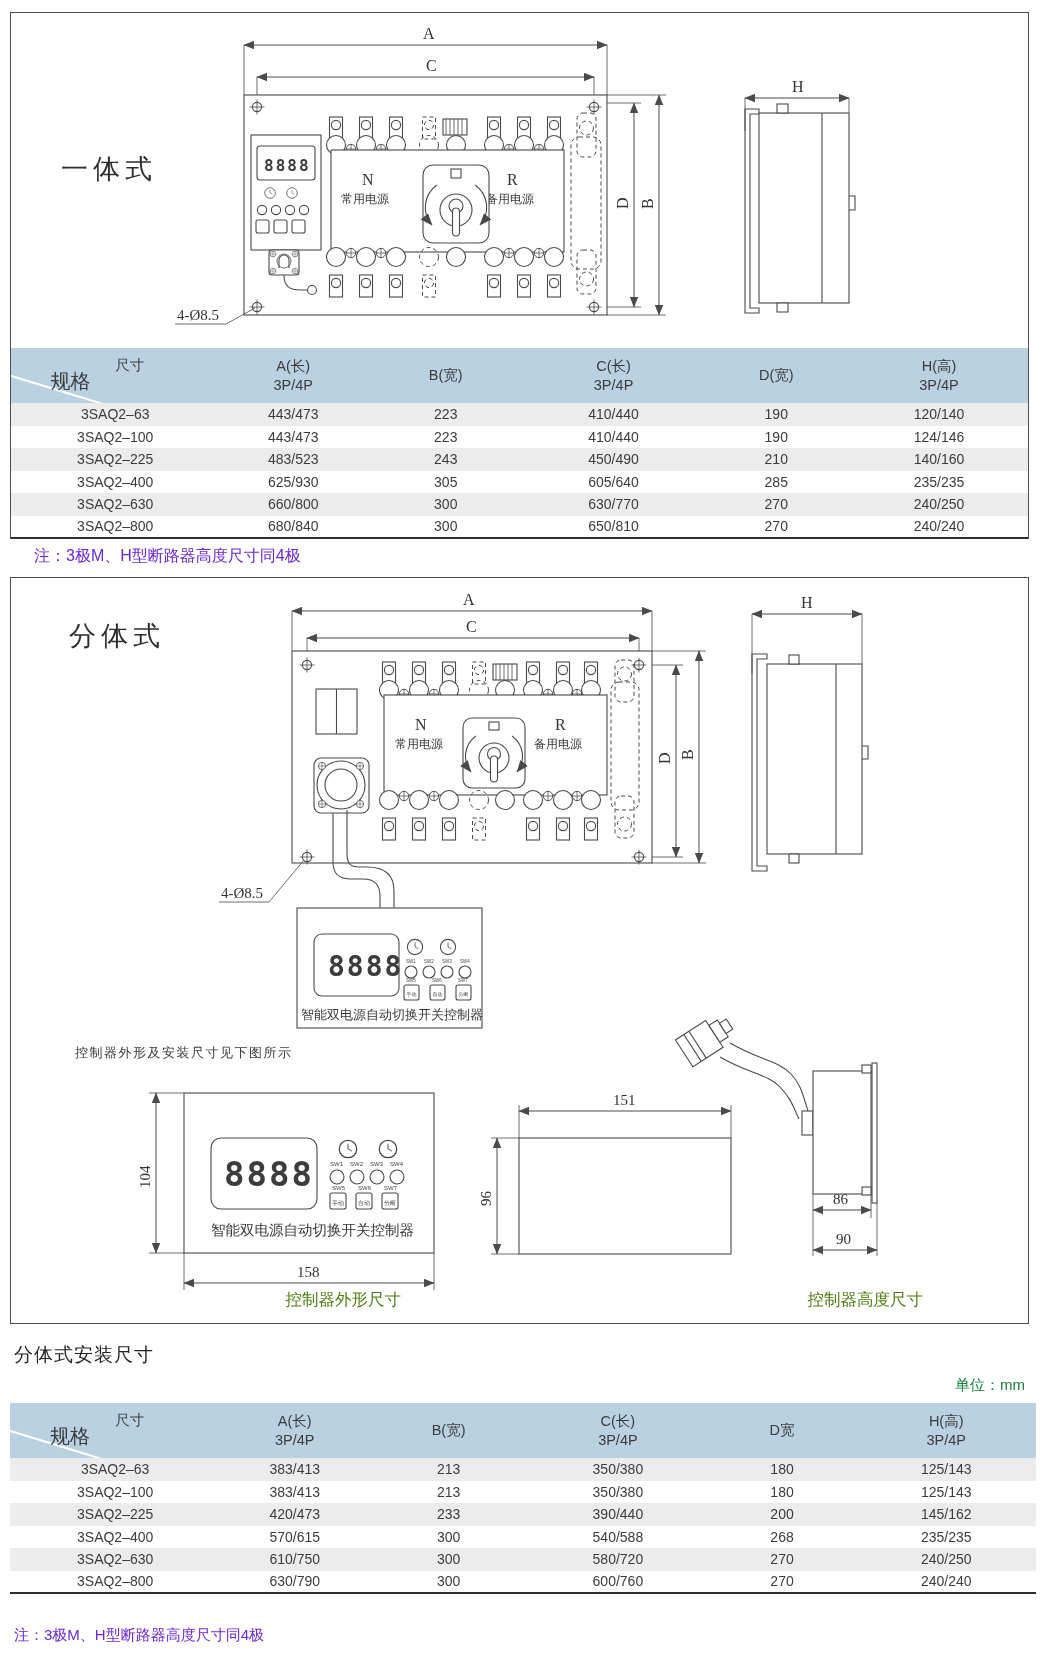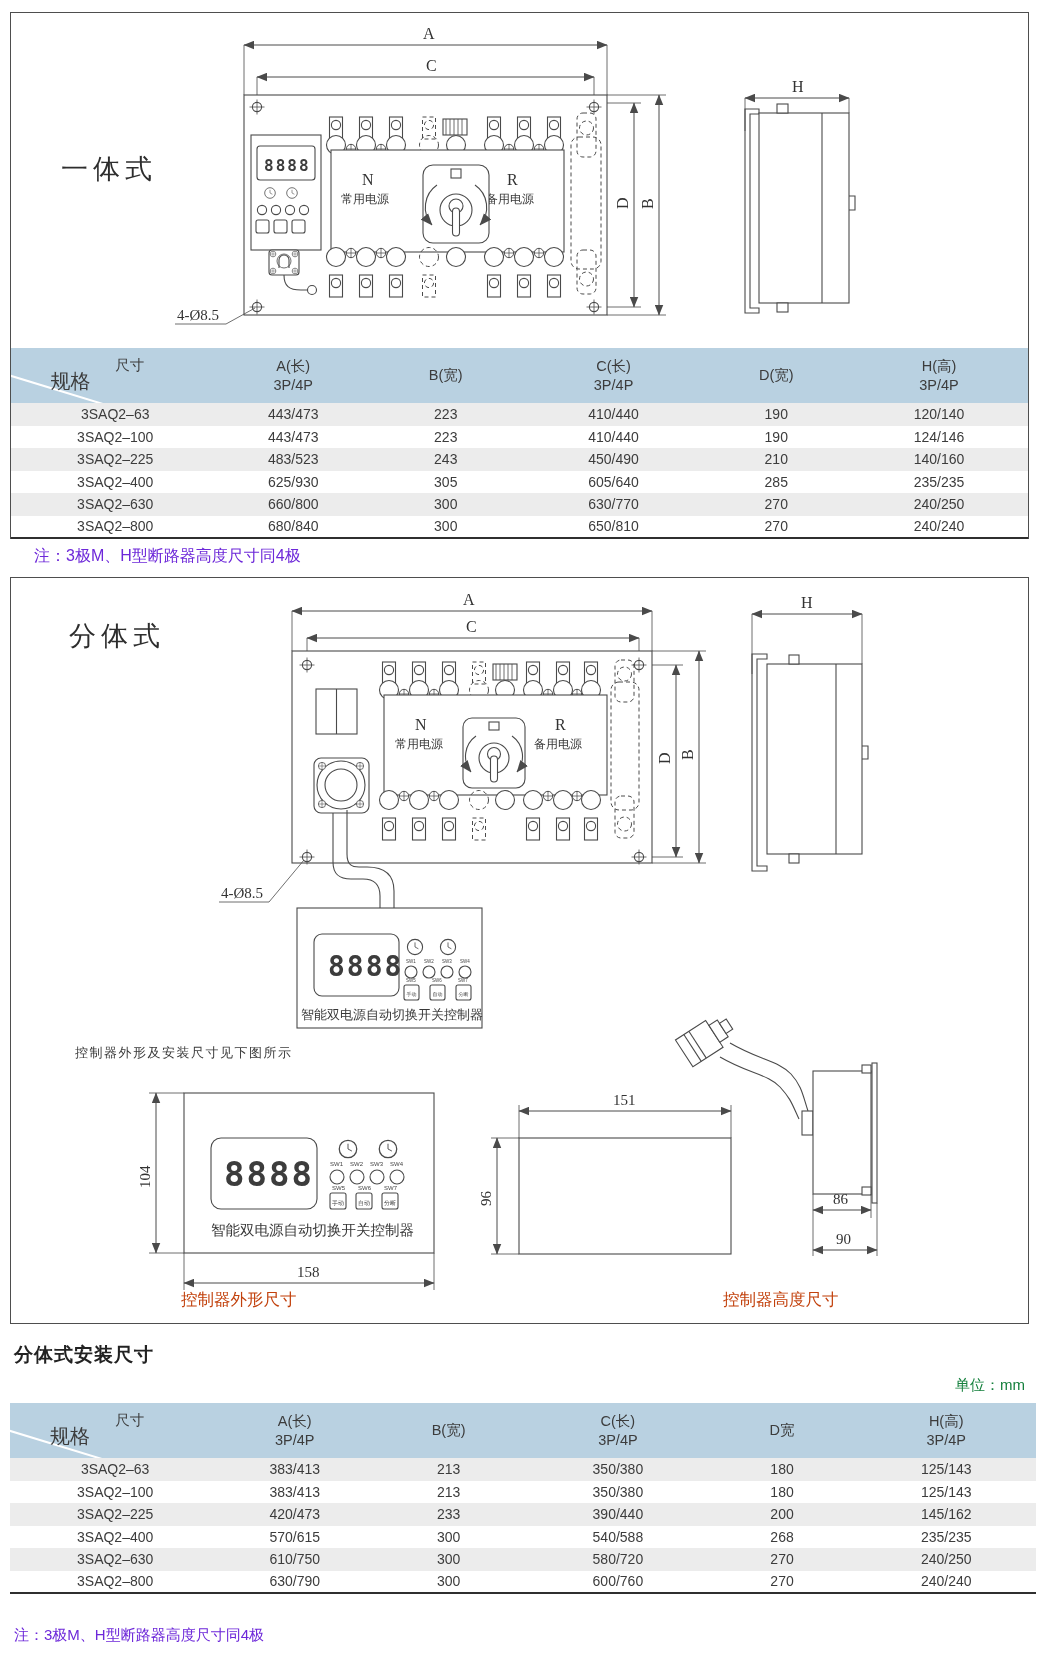--- a/index.html
+++ b/index.html
@@ -3,23 +3,23 @@
 <meta charset="utf-8">
 <style>
   html,body{margin:0;padding:0;background:#fff}
   #page{position:relative;width:1046px;height:1665px;background:#fff;overflow:hidden;
         font-family:"Liberation Sans",sans-serif;color:#3a3a3a}
   .box{position:absolute;border:1.6px solid #4e4e4e;background:#fff;box-sizing:border-box}
   #box1{left:10px;top:12px;width:1019px;height:527px}
   #box2{left:10px;top:577px;width:1019px;height:747px}
   .sec-title{position:absolute;font-size:27px;font-weight:400;letter-spacing:5px;color:#2d2d2d}
   .abs{position:absolute}
-  .cap{position:absolute;font-size:16.5px;color:#c2410c;text-align:left}
+  .cap{position:absolute;font-size:16.5px;color:#4d7c0f;text-align:right}
   .note{position:absolute;font-size:16px;color:#6d28d9}
-  .heading{position:absolute;font-size:19px;font-weight:700;color:#222;letter-spacing:1px}
+  .heading{position:absolute;font-size:19px;font-weight:400;color:#222;letter-spacing:1px}
   .unit{position:absolute;font-size:15px;color:#15803d;text-align:right}
   svg{display:block}
   
   .s{stroke:#4a4a4a;stroke-width:1.1;fill:none}
   .f{stroke:#4a4a4a;stroke-width:1.1;fill:#fff}
   .thin{stroke:#4a4a4a;stroke-width:.8;fill:none}
   .dsh{stroke:#4a4a4a;stroke-width:1;fill:none;stroke-dasharray:4 3}
   .dim{stroke:#4a4a4a;stroke-width:1;fill:none}
   .ext{stroke:#4a4a4a;stroke-width:.8;fill:none}
   .dl{font-family:"Liberation Serif",serif;font-size:15px;fill:#333}

